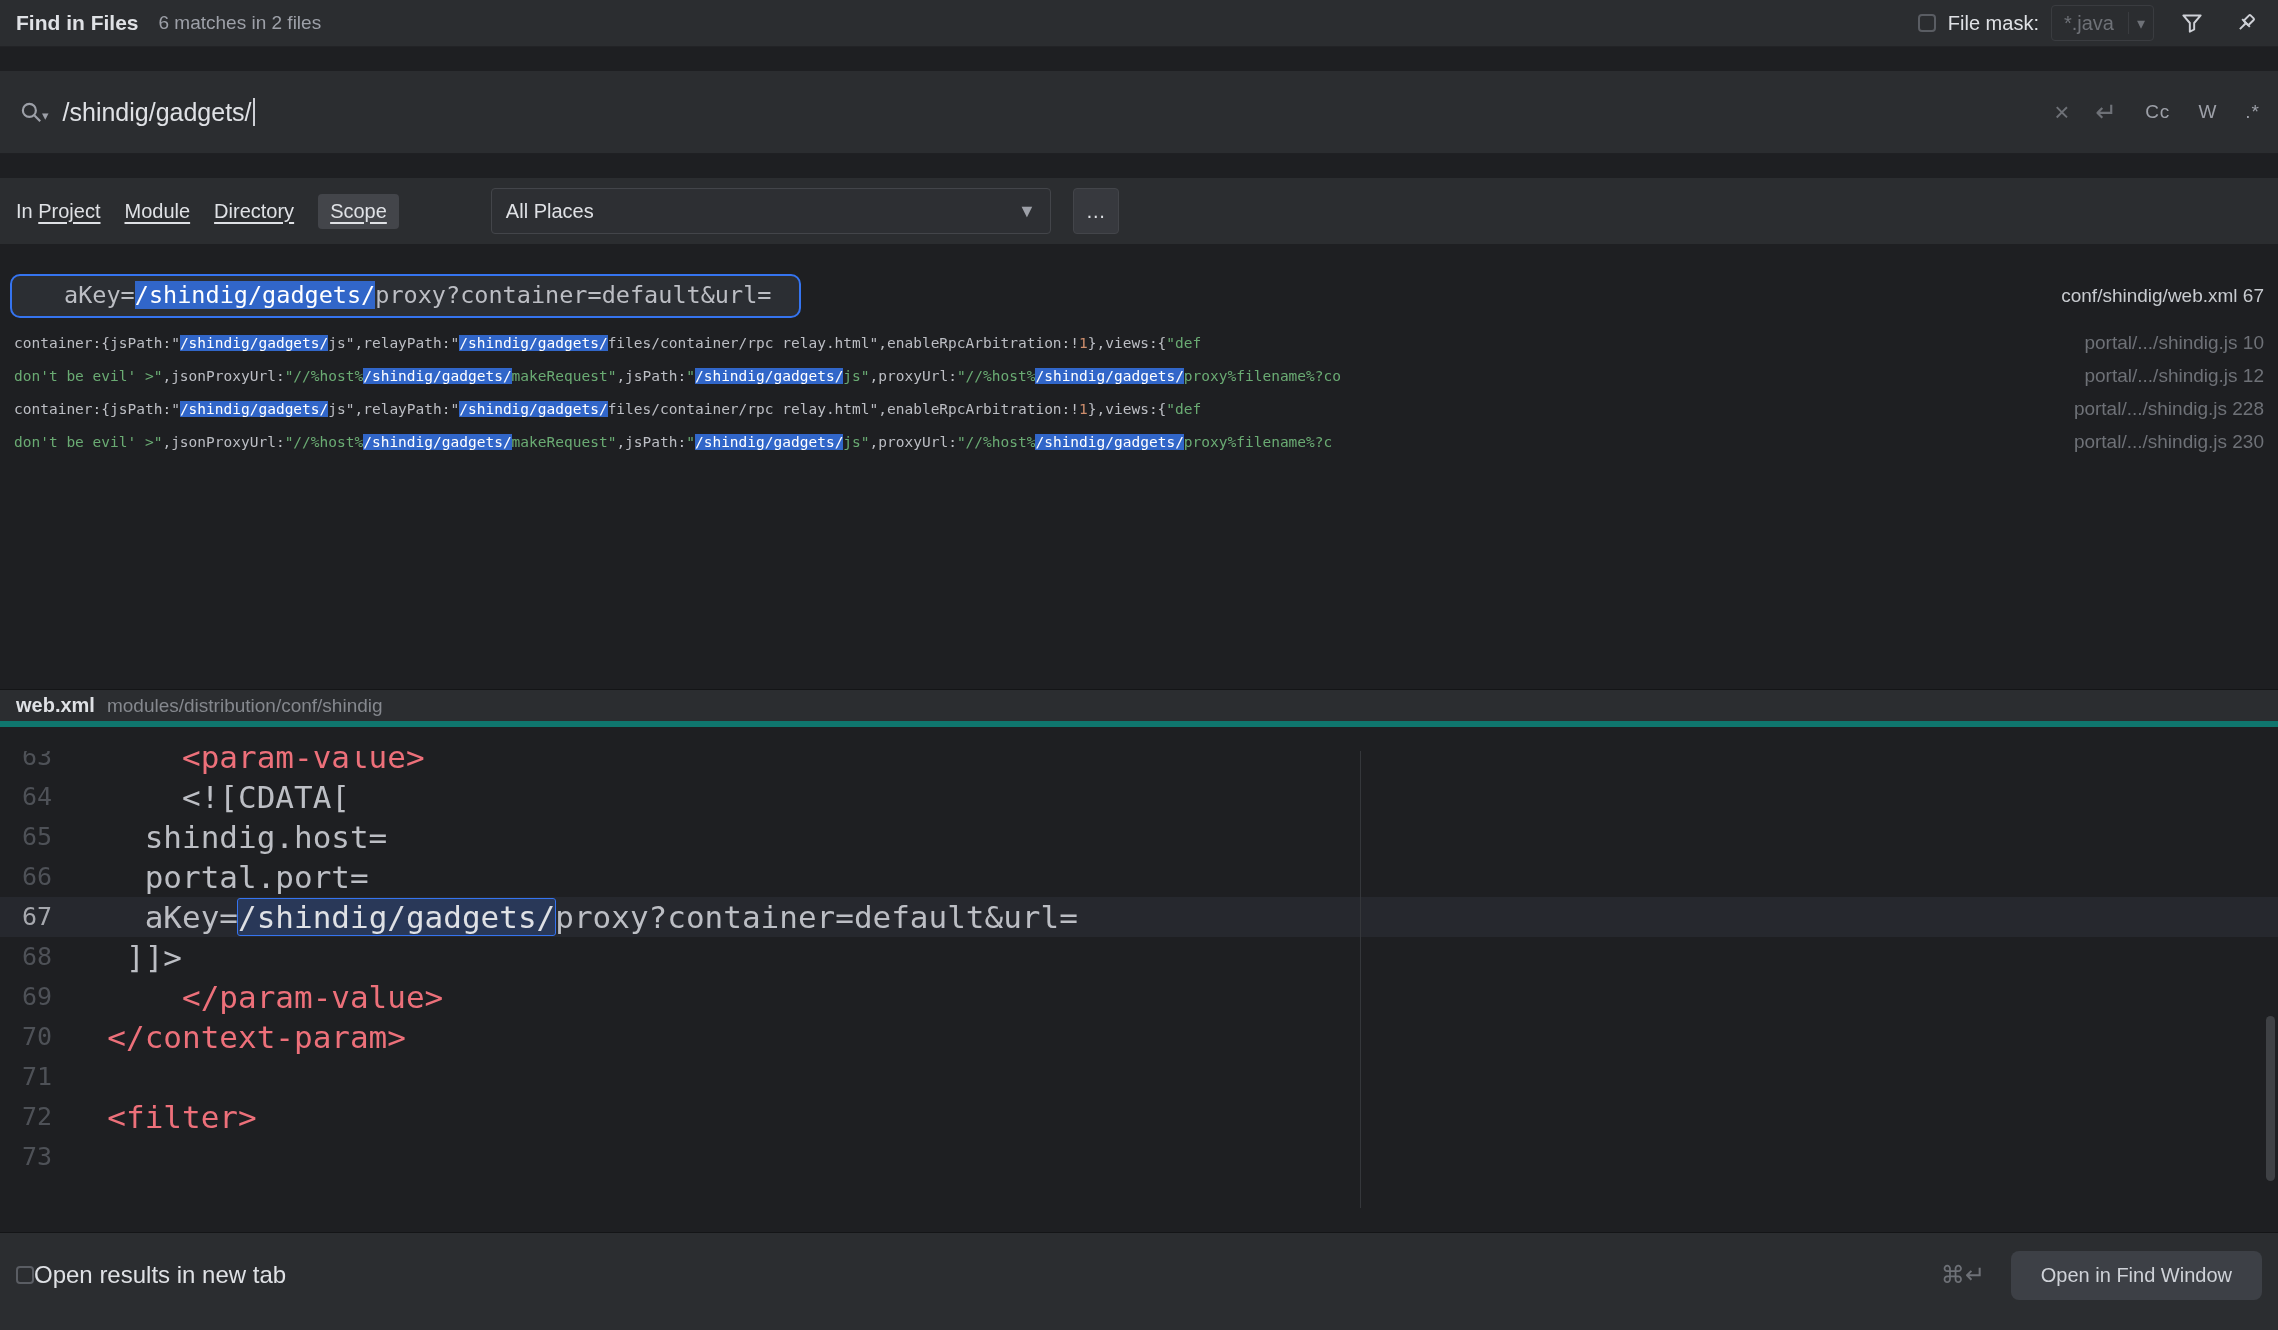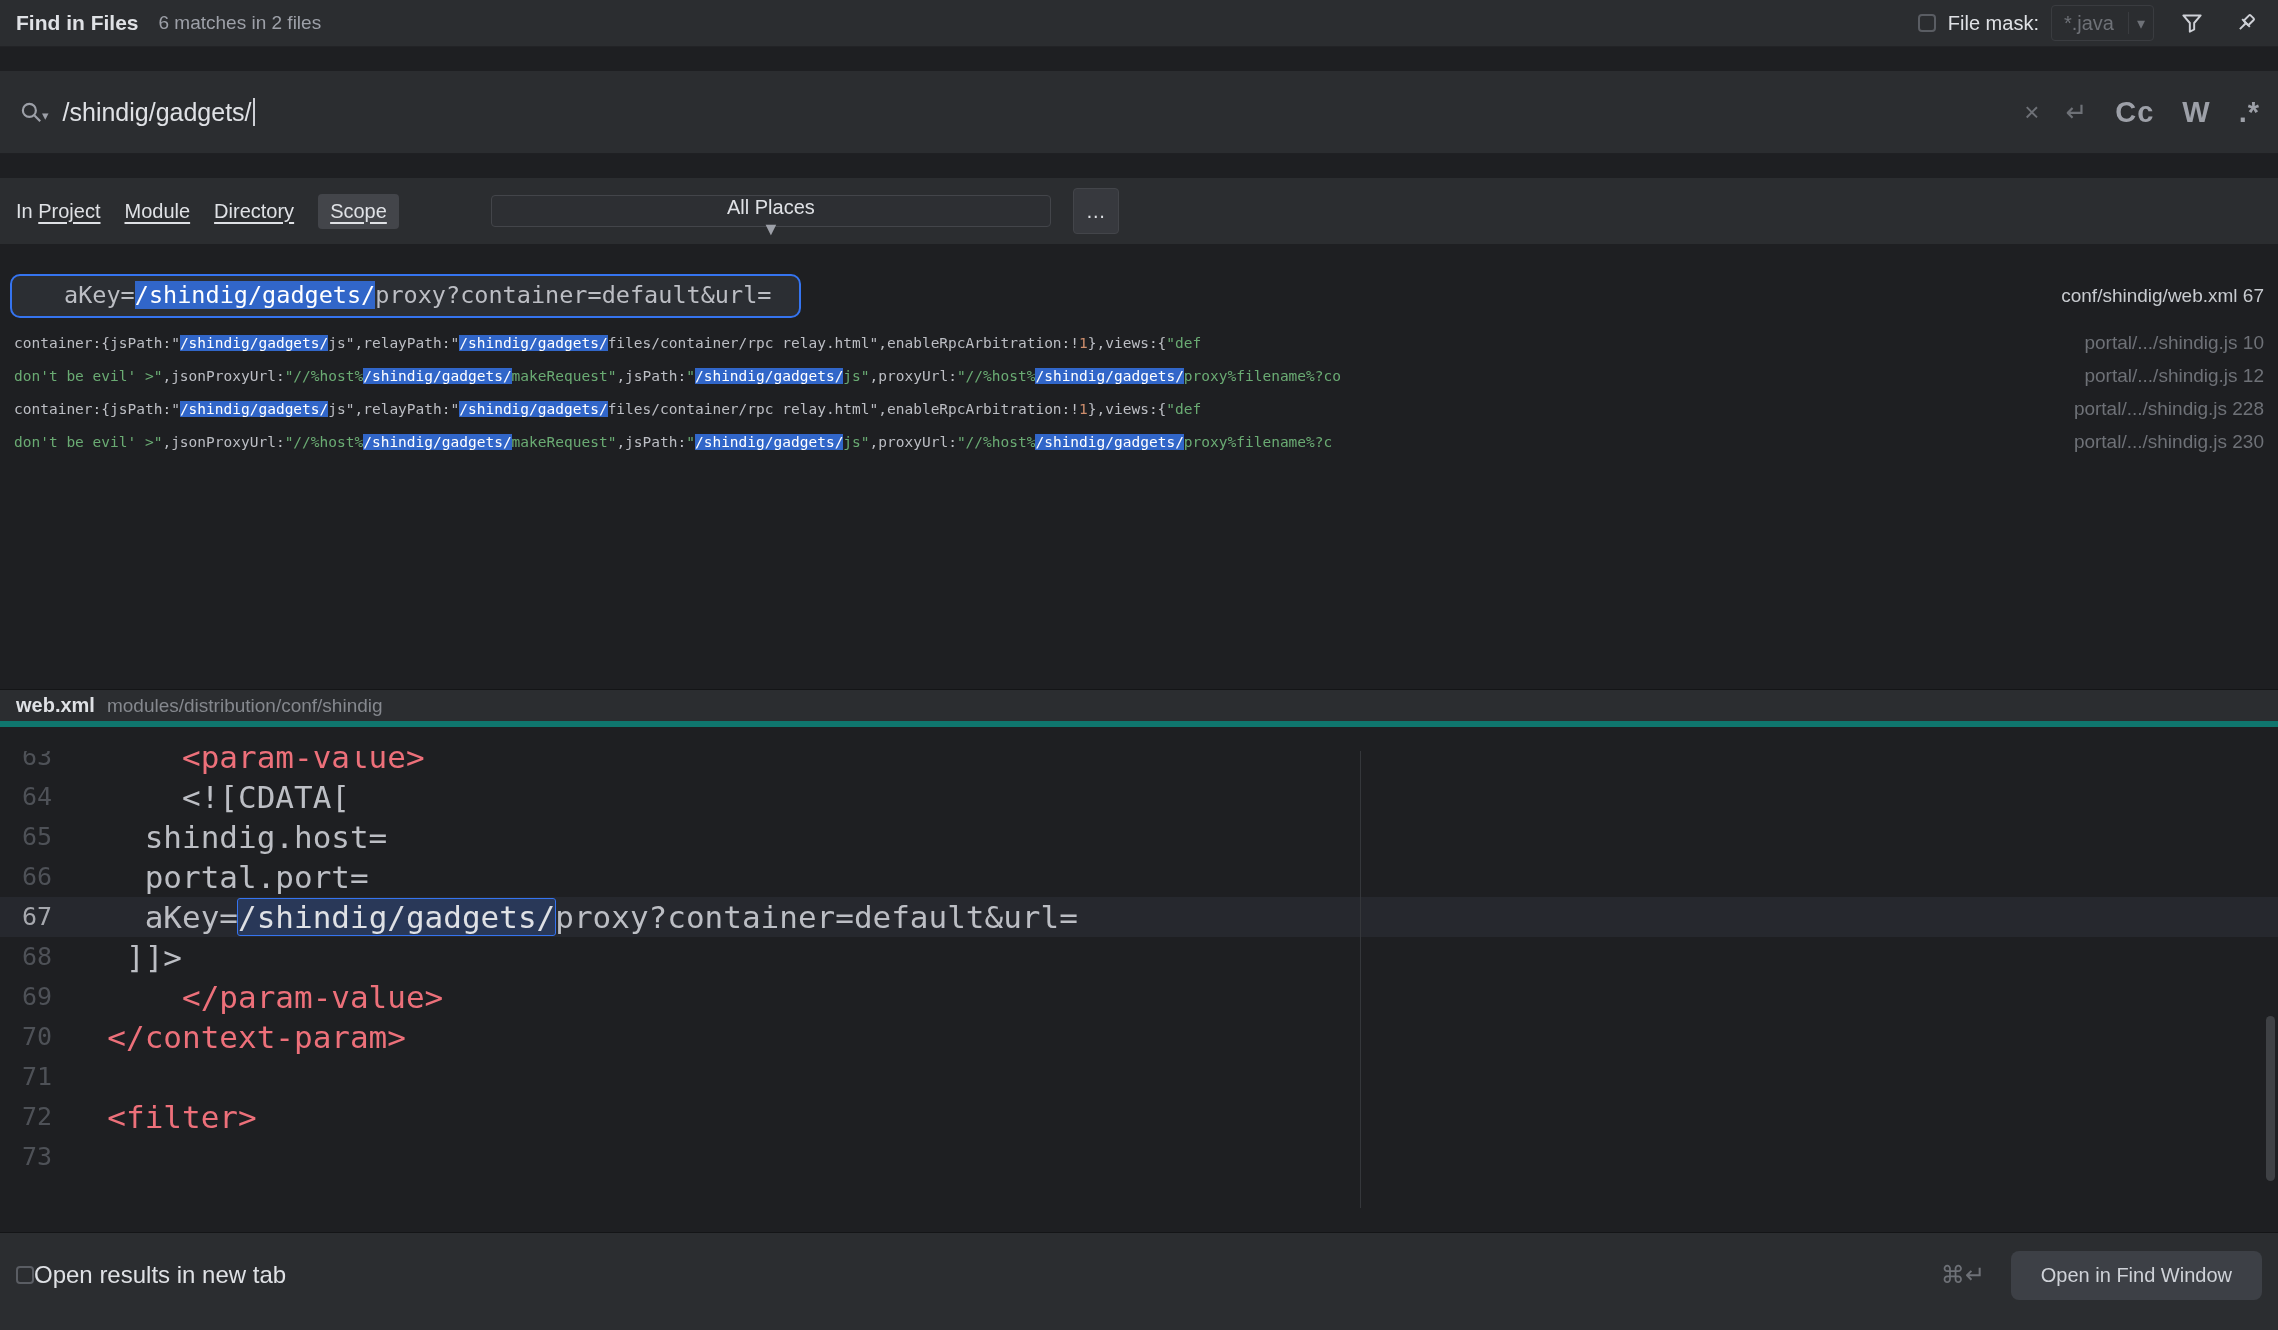--- a/index.html
+++ b/index.html
@@ -27,29 +27,29 @@
 
   
   .search-row { flex:none; height:83px; background:var(--chrome_bg); display:flex; align-items:center;
                 padding:0 18px; border-bottom:1px solid #1F2023; }
   .search-icon-wrap { display:flex; align-items:flex-end; color:var(--muted); flex:none; }
   .search-icon-wrap svg { width:26px; height:26px; }
   .search-icon-wrap .mini-chevron { font-size:13px; margin-left:-2px; margin-bottom:2px; color:var(--muted); }
   .search-input { flex:1; margin-left:14px; font-size:25px; color:var(--text_bright); white-space:pre; }
   .caret { display:inline-block; width:2px; height:28px; background:var(--caret); vertical-align:-5px; margin-left:1px; }
   .sr-icon { font-size:26px; color:var(--dim); margin-left:26px; flex:none; }
-  .sr-toggle { font-size:29px; color:var(--muted); margin-left:28px; flex:none; letter-spacing:1px;font-weight:bold; }
+  .sr-toggle { font-size:19px; color:var(--muted); margin-left:28px; flex:none; letter-spacing:1px; }
 
   
   .scope-row { flex:none; height:66px; background:var(--chrome_bg); display:flex; align-items:center; padding:0 16px; }
   .scope-opt { font-size:20px; color:var(--text_bright); margin-right:24px; cursor:default; }
   .scope-opt .scope-label { text-decoration:underline; text-underline-offset:4px; }
   .scope-opt.selected { background:var(--chip_bg); border-radius:4px; padding:6px 12px; }
-  .all-places { display:flex; align-items:center; width:560px; height:32px; margin-left:68px;
-                background:#2D2F33; border:1px solid var(--control_border); border-radius:4px; padding:0 14px;flex-direction:column; }
+  .all-places { display:flex; align-items:center; width:560px; height:46px; margin-left:68px;
+                background:#2D2F33; border:1px solid var(--control_border); border-radius:4px; padding:0 14px; }
   .all-places .val { font-size:20px; color:var(--text_bright); flex:1; }
   .all-places .arrow { color:var(--muted); font-size:18px; }
   .more-btn { width:46px; height:46px; margin-left:22px; background:#37393E; border:1px solid var(--control_border);
               border-radius:4px; color:var(--text_bright); font-size:20px; display:flex; align-items:center; justify-content:center; }
 
   
   .results { flex:1; background:var(--editor_bg); overflow:hidden; padding-top:4px; }
   .result-row { height:33px; display:flex; align-items:center; padding:0 14px;
                 font-family:"DejaVu Sans Mono", monospace; font-size:14.5px; }
   .row-text { white-space:pre; overflow:hidden; }

